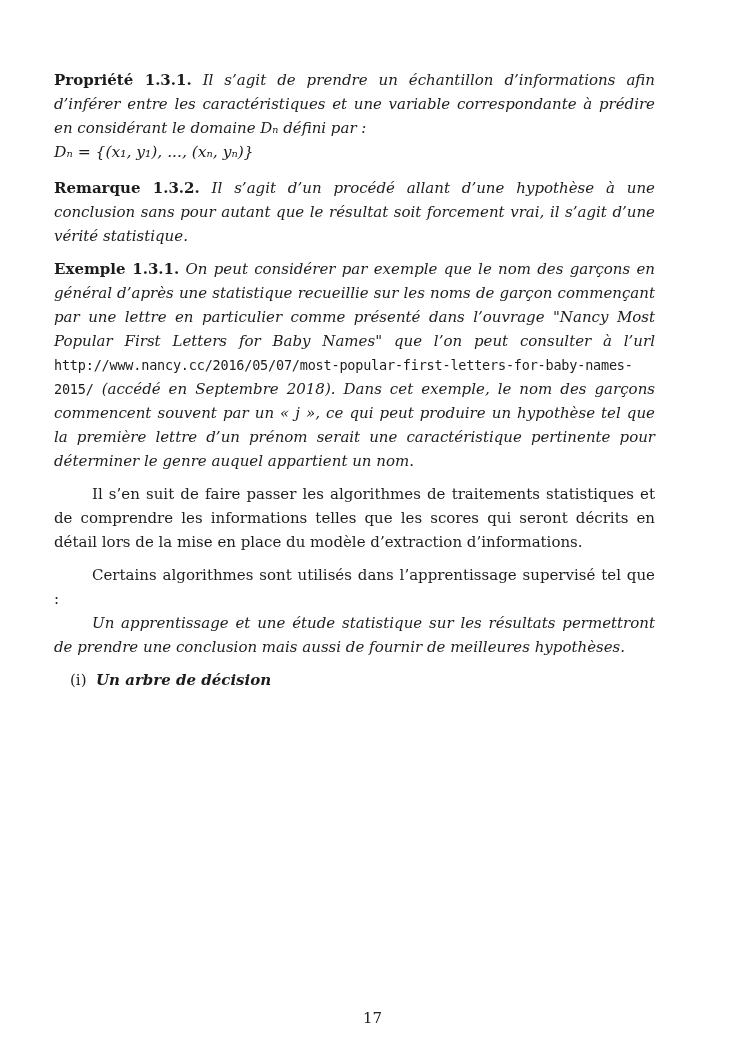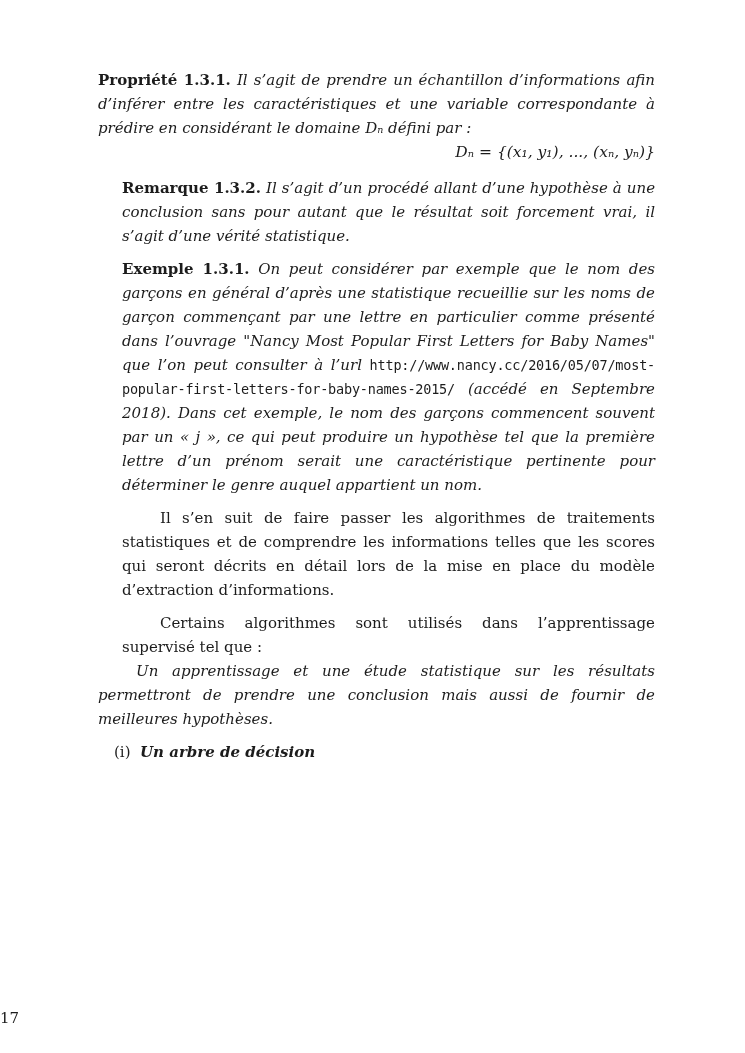--- a/index.html
+++ b/index.html
@@ -6,57 +6,58 @@
   html, body { background: #e8e8e8; }
   body {
     width: 745px; height: 1053px;
     font-family: "DejaVu Serif", "Liberation Serif", serif;
     color: #1c1c1c;
   }
   .page {
     position: relative;
     width: 745px; height: 1053px;
     background: #ffffff;
-    padding: 68px 90px 0 98px;
+    padding: 68px 90px 0 54px;
     overflow: hidden;
   }
   .para {
     font-size: 15px;
     line-height: 24px;
     text-align: justify;
   }
-  .block { margin-top: 9px; margin-left: 24px; }
+  .block { margin-top: 9px; }
   .first-block { margin-top: 0; }
   .indent { text-indent: 38px; }
   .it { font-style: italic; }
   .bd { font-weight: bold; font-style: normal; }
   .bd-it { font-weight: bold; font-style: italic; }
   .equation {
     font-size: 15.5px;
     line-height: 24px;
-    text-align: right;
+    text-align: left;
     font-style: italic;
     margin: 0 0 12px 0;
   }
   .mono {
     font-family: "DejaVu Sans Mono", "Liberation Mono", monospace;
     font-style: normal;
     font-size: 13.5px;
     letter-spacing: -0.2px;
   }
   .list-row {
     display: flex;
     margin-top: 9px;
     padding-left: 16px;
   }
   .list-marker { width: 26px; flex: 0 0 26px; }
   .footer {
     position: absolute;
     left: 0; right: 0;
     bottom: 26px;
+    text-align: center;
     font-size: 15px;
   }
 </style>
 </head>
 <body>
 
 <div class="page">
 
   <p class="para first-block">
     <b class="bd">Propriété 1.3.1.</b>

